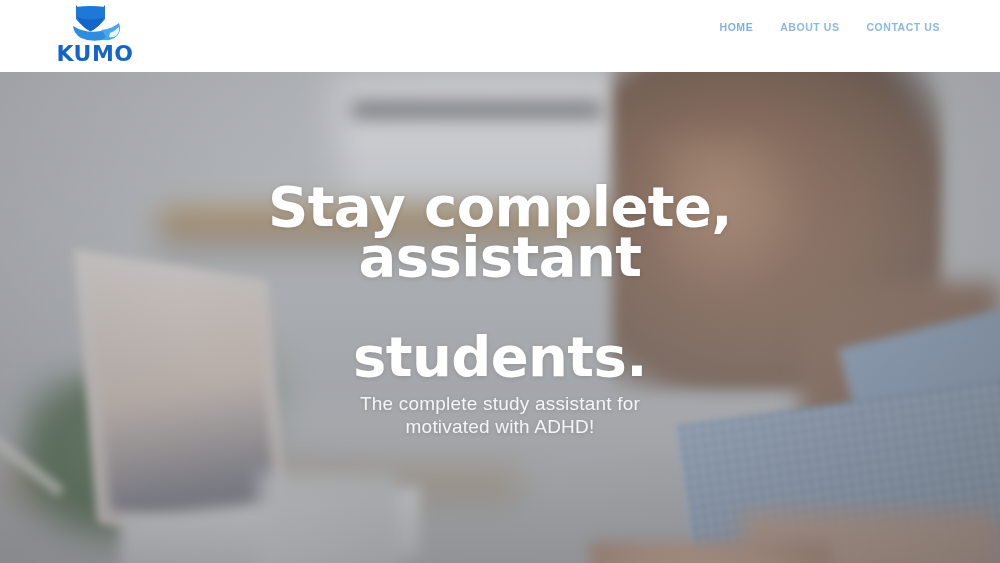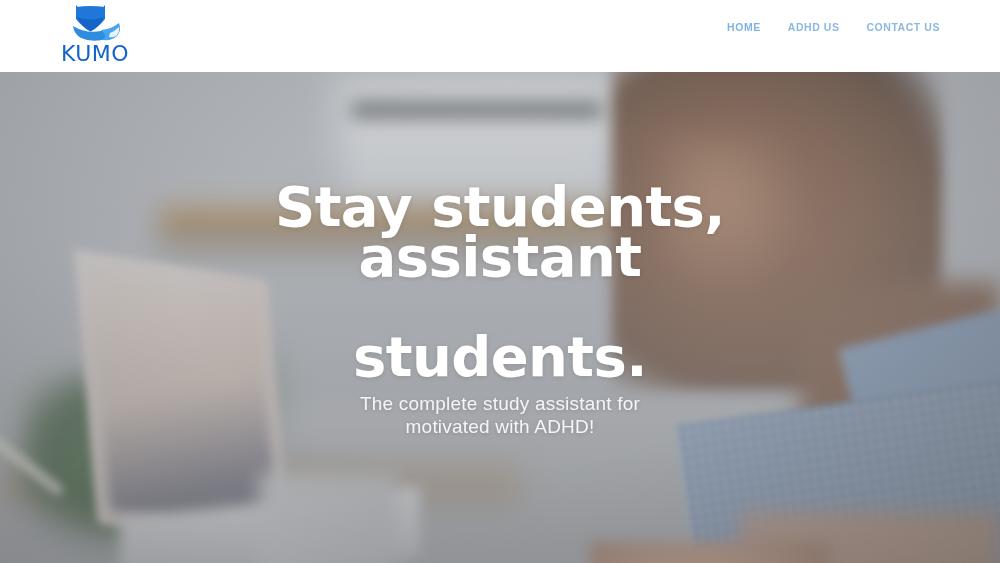--- a/index.html
+++ b/index.html
@@ -21,21 +21,21 @@
   .brand {
     position:absolute; left:55px; top:2px;
     width:80px; height:68px;
     display:flex; flex-direction:column;
     align-items:center; justify-content:flex-start;
     text-decoration:none;
   }
   .brand-mark { width:58px; height:40px; display:block; }
   .brand-word {
     font-family:"DejaVu Sans", sans-serif;
-    font-size:22px; font-weight:normal;
+    font-size:22px; font-weight:bold;
     color:#1565c8; letter-spacing:0.5px;
     line-height:1; margin-top:1px;
   }
 
   .main-nav {
     position:absolute; right:60px; top:0; height:53px;
     display:flex; align-items:center; gap:27px;
   }
   .nav-link {
     font-family:"Liberation Sans", sans-serif;
@@ -245,21 +245,21 @@
 
           <path d="M70 56 Q92 54 106 42 Q112 56 102 68 Q92 78 74 76 Q84 68 70 56 Z" fill="#47a6ee"></path>
           <path d="M88 62 Q98 58 106 50 Q108 60 100 68 Q94 72 86 70 Z" fill="#e9f4fd"></path>
         </svg>
       </span>
       <span class="brand-word">KUMO</span>
     </a>
 
     <nav class="main-nav">
       <a class="nav-link is-active" href="#">HOME</a>
-      <a class="nav-link" href="#">ADHD US</a>
+      <a class="nav-link" href="#">ABOUT US</a>
       <a class="nav-link" href="#">CONTACT US</a>
     </nav>
 
   </header>
 
   <section class="hero">
 
     <div class="hero-photo">
       <div class="ph-wall"></div>
       <div class="ph-window"></div>
@@ -285,21 +285,21 @@
       <div class="ph-shirt"></div>
       <div class="ph-arm"></div>
       <div class="ph-hand"></div>
       <div class="ph-vignette"></div>
     </div>
 
     <div class="hero-overlay"></div>
 
     <div class="hero-content">
       <h1 class="hero-title">
-        <span>Stay students,</span><br>
+        <span>Stay complete,</span><br>
         <span>assistant</span><br>
         <br>
         <span>students.</span>
       </h1>
       <p class="hero-subtitle">
         <span>The complete study assistant for</span><br>
         <span>motivated with ADHD!</span>
       </p>
     </div>
 

